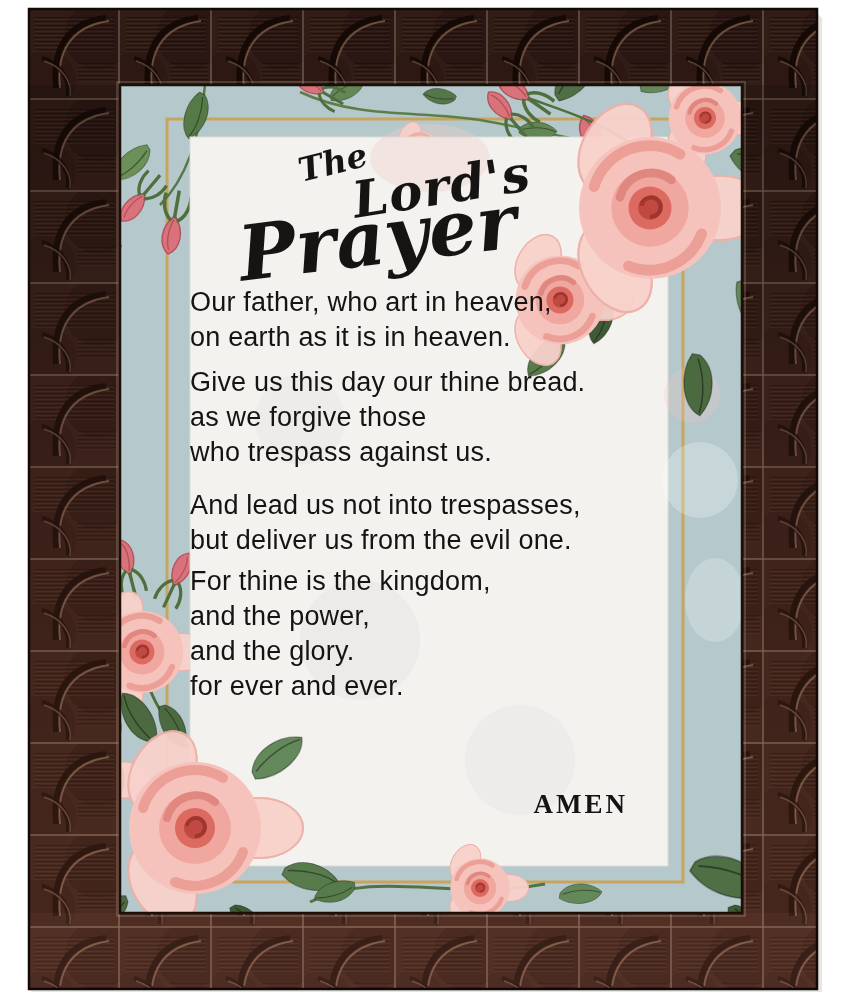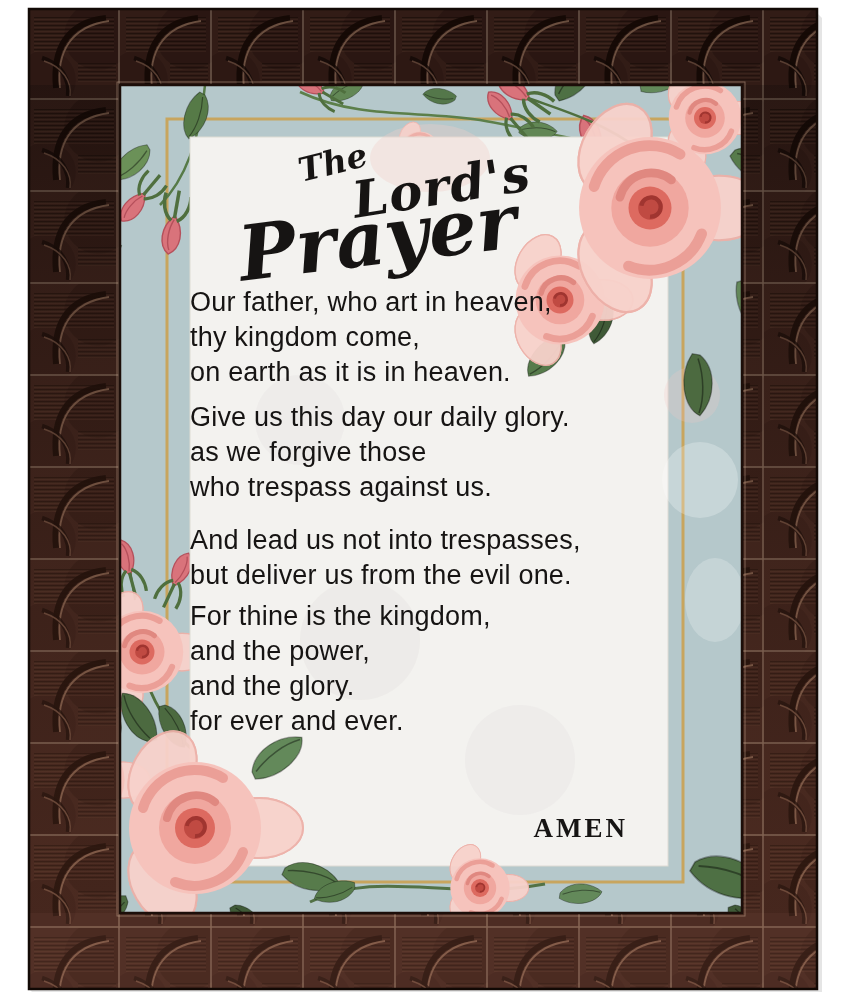--- a/index.html
+++ b/index.html
@@ -12,21 +12,21 @@
          transform:rotate(-14deg);}
   .t-lords{position:absolute;left:162px;top:20px;font:italic 700 50px "DejaVu Serif",serif;
          transform:rotate(-9deg);letter-spacing:1px;}
   .t-prayer{position:absolute;left:48px;top:56px;font:italic 700 76px "DejaVu Serif",serif;
          transform:rotate(-7deg);}
   .stanzas{position:absolute;top:148px;left:0;width:100%;text-align:left;
            font-size:27px;line-height:35px;letter-spacing:0.2px;}
   .stanza{margin:0 0 10px 0;}
   .stanza.gap-lg{margin-bottom:18px;}
   .stanza.gap-sm{margin-bottom:6px;}
-  .amen{position:absolute;right:40px;top:676px;font:700 27px "Liberation Serif",serif;
+  .amen{position:absolute;right:40px;top:652px;font:700 27px "Liberation Serif",serif;
         letter-spacing:3px;}
 </style>
 </head>
 <body>
 
 <div class="stage">
 
 <svg class="scene" viewBox="0 0 850 995">
   <defs>
     <clipPath id="pic">
@@ -192,25 +192,24 @@
 <div class="text-layer">
   <div class="title">
     <span class="t-the">The</span>
     <span class="t-lords">Lord's</span>
     <span class="t-prayer">Prayer</span>
   </div>
 
   <div class="stanzas">
     <div class="stanza">
       <div>Our father, who art in heaven,</div>
-      <div>thy kingdom come,</div>
       <div>on earth as it is in heaven.</div>
     </div>
     <div class="stanza gap-lg">
-      <div>Give us this day our daily glory.</div>
+      <div>Give us this day our thine bread.</div>
       <div>as we forgive those</div>
       <div>who trespass against us.</div>
     </div>
     <div class="stanza gap-sm">
       <div>And lead us not into trespasses,</div>
       <div>but deliver us from the evil one.</div>
     </div>
     <div class="stanza">
       <div>For thine is the kingdom,</div>
       <div>and the power,</div>

